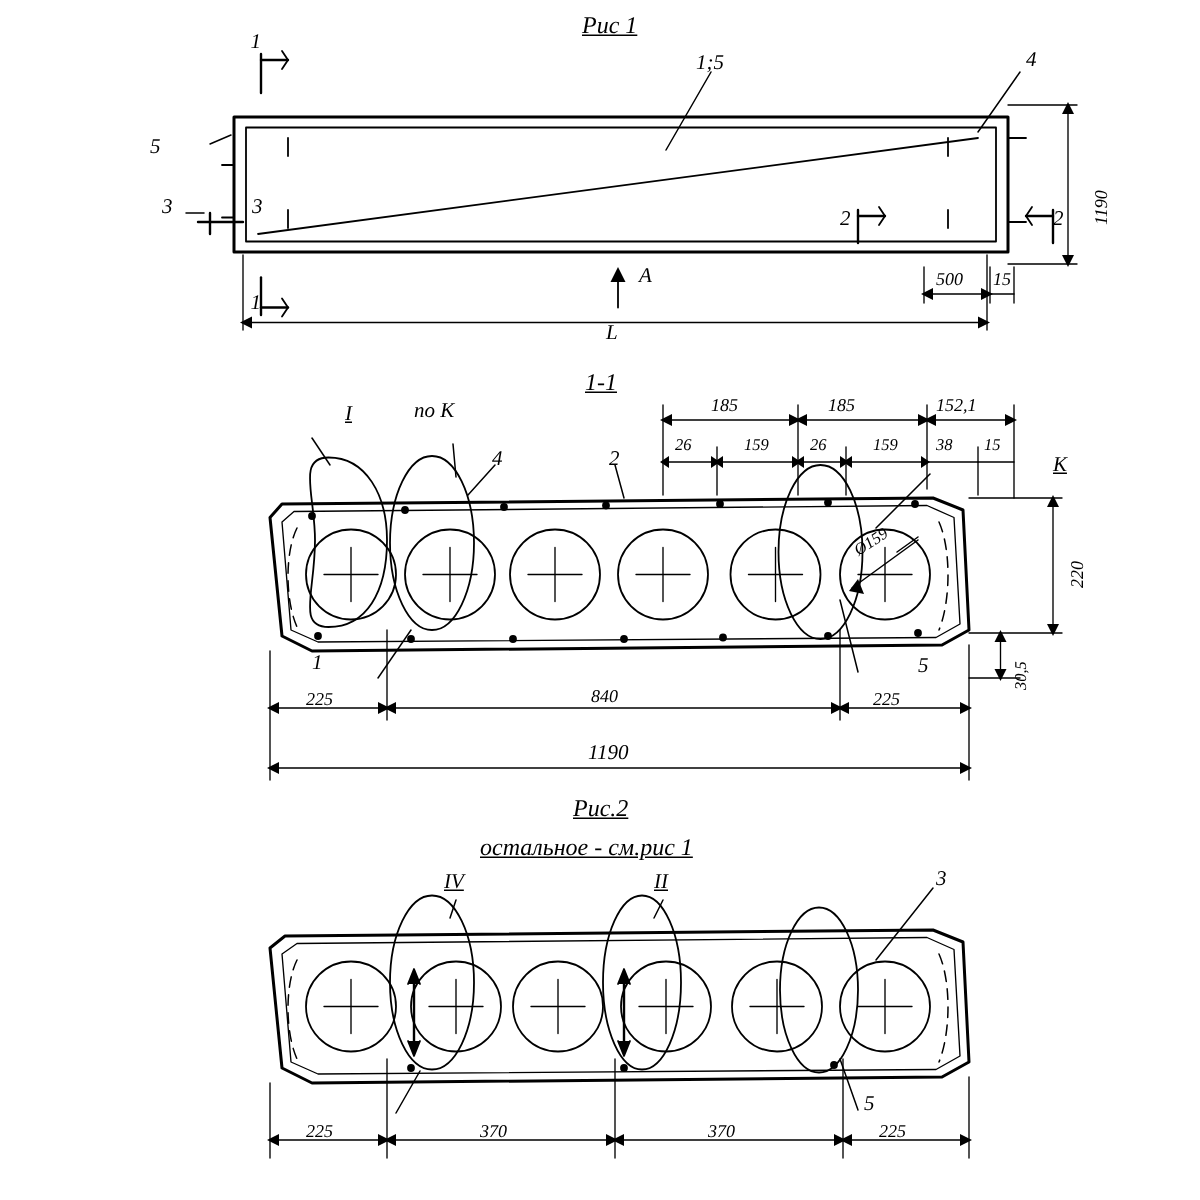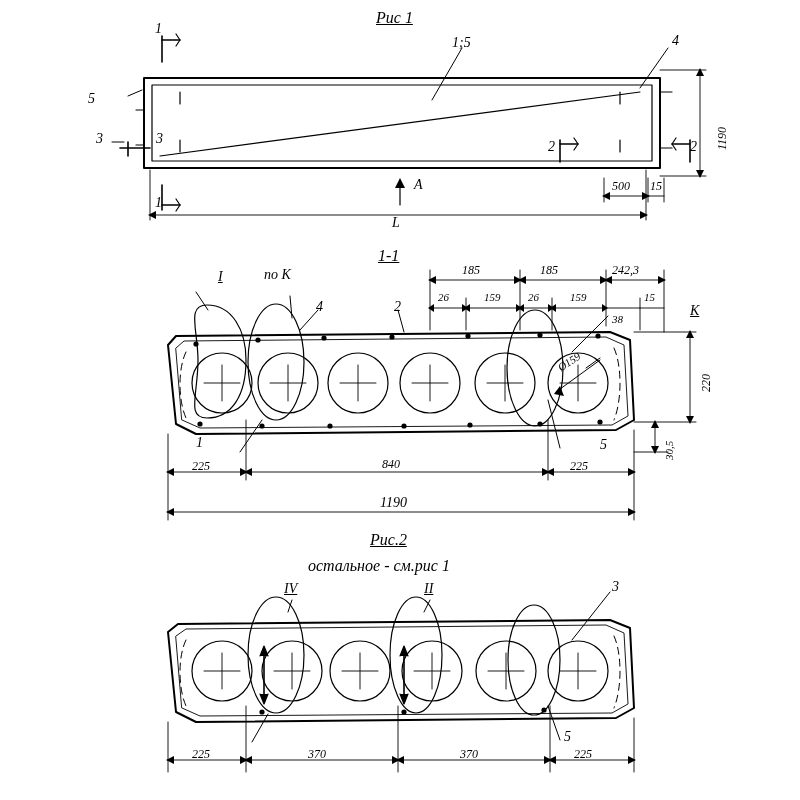--- a/index.html
+++ b/index.html
@@ -4,32 +4,32 @@
 <style>
   html,body{margin:0;padding:0;}
   body{
     width:800px;height:800px;
     background:#ffffff;
     font-family:"Liberation Serif", serif;
     color:#000;
     position:relative;
     overflow:hidden;
   }
-  .sheet{position:absolute;left:0;top:0;width:644px;height:800px;}
+  .sheet{position:absolute;left:12px;top:0;width:644px;height:800px;}
   svg{display:block;}
   .lbl{
     position:absolute;
     font-family:"Liberation Serif", serif;
     font-style:italic;
     font-size:14px;
     white-space:nowrap;
     line-height:1;
   }
   .lbl.u{text-decoration:underline;}
-  .lbl.big{font-size:16px;}
+  .lbl.big{font-size:16px;text-decoration:underline;}
   .lbl.sm{font-size:12px;}
   .lbl.xs{font-size:11px;}
   .lbl.rot{transform:rotate(-90deg);transform-origin:left top;}
   .title{font-size:16px;font-style:italic;text-decoration:underline;}
 </style>
 </head>
 <body>
 
 <div class="sheet">
 
@@ -339,26 +339,26 @@
 <div class="lbl" style="left:264px;top:268px;">по К</div>
 <div class="lbl" style="left:316px;top:300px;">4</div>
 <div class="lbl" style="left:394px;top:300px;">2</div>
 <div class="lbl" style="left:196px;top:436px;">1</div>
 <div class="lbl" style="left:600px;top:438px;">5</div>
 <div class="lbl u" style="left:690px;top:304px;">К</div>
 <div class="lbl xs" style="left:556px;top:364px;transform:rotate(-33deg);transform-origin:left top;">Ø159</div>
 
 <div class="lbl sm" style="left:462px;top:264px;">185</div>
 <div class="lbl sm" style="left:540px;top:264px;">185</div>
-<div class="lbl sm" style="left:612px;top:264px;">242,3</div>
+<div class="lbl sm" style="left:612px;top:264px;">152,1</div>
 <div class="lbl xs" style="left:438px;top:292px;">26</div>
 <div class="lbl xs" style="left:484px;top:292px;">159</div>
 <div class="lbl xs" style="left:528px;top:292px;">26</div>
 <div class="lbl xs" style="left:570px;top:292px;">159</div>
-<div class="lbl xs" style="left:612px;top:292px;margin-top:22px;">38</div>
+<div class="lbl xs" style="left:612px;top:292px;">38</div>
 <div class="lbl xs" style="left:644px;top:292px;">15</div>
 
 <div class="lbl rot sm" style="left:700px;top:392px;">220</div>
 <div class="lbl rot xs" style="left:664px;top:460px;">30,5</div>
 
 <div class="lbl sm" style="left:192px;top:460px;">225</div>
 <div class="lbl sm" style="left:382px;top:458px;">840</div>
 <div class="lbl sm" style="left:570px;top:460px;">225</div>
 <div class="lbl" style="left:380px;top:496px;">1190</div>
 

